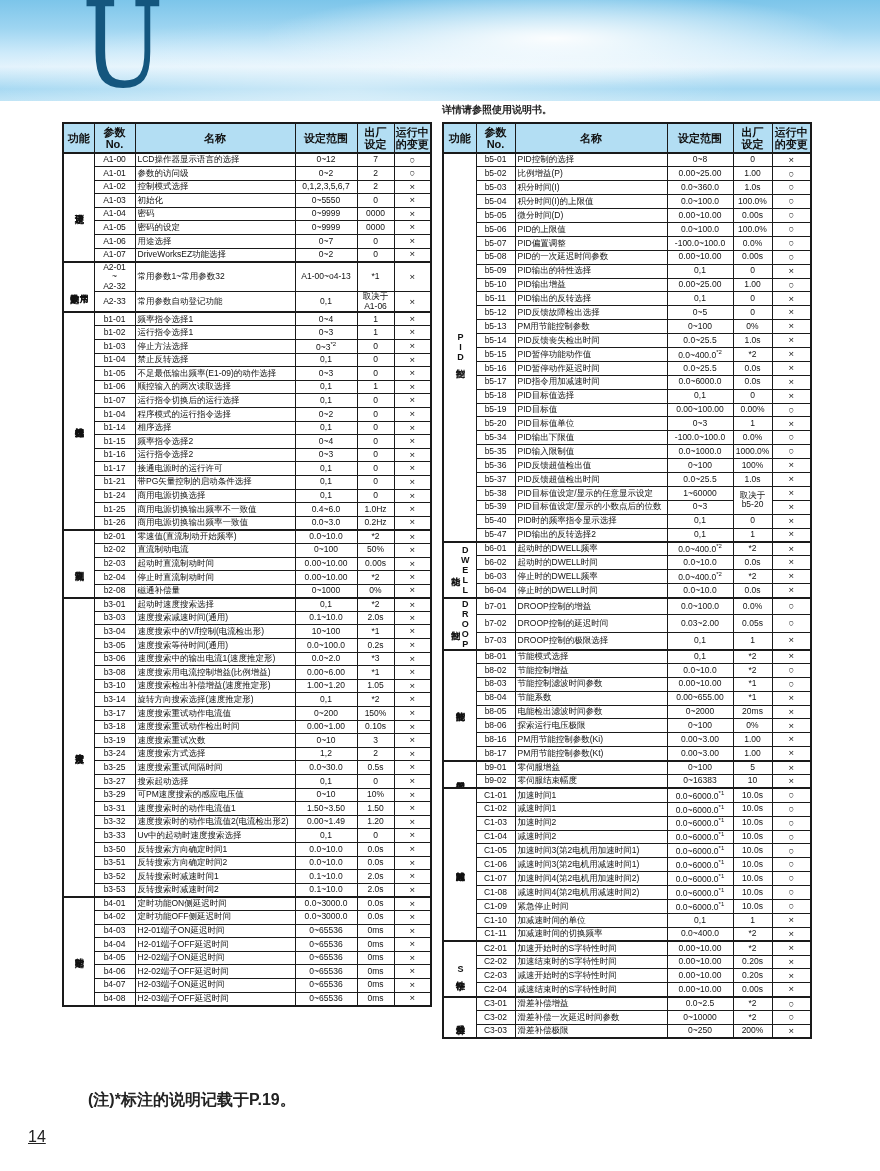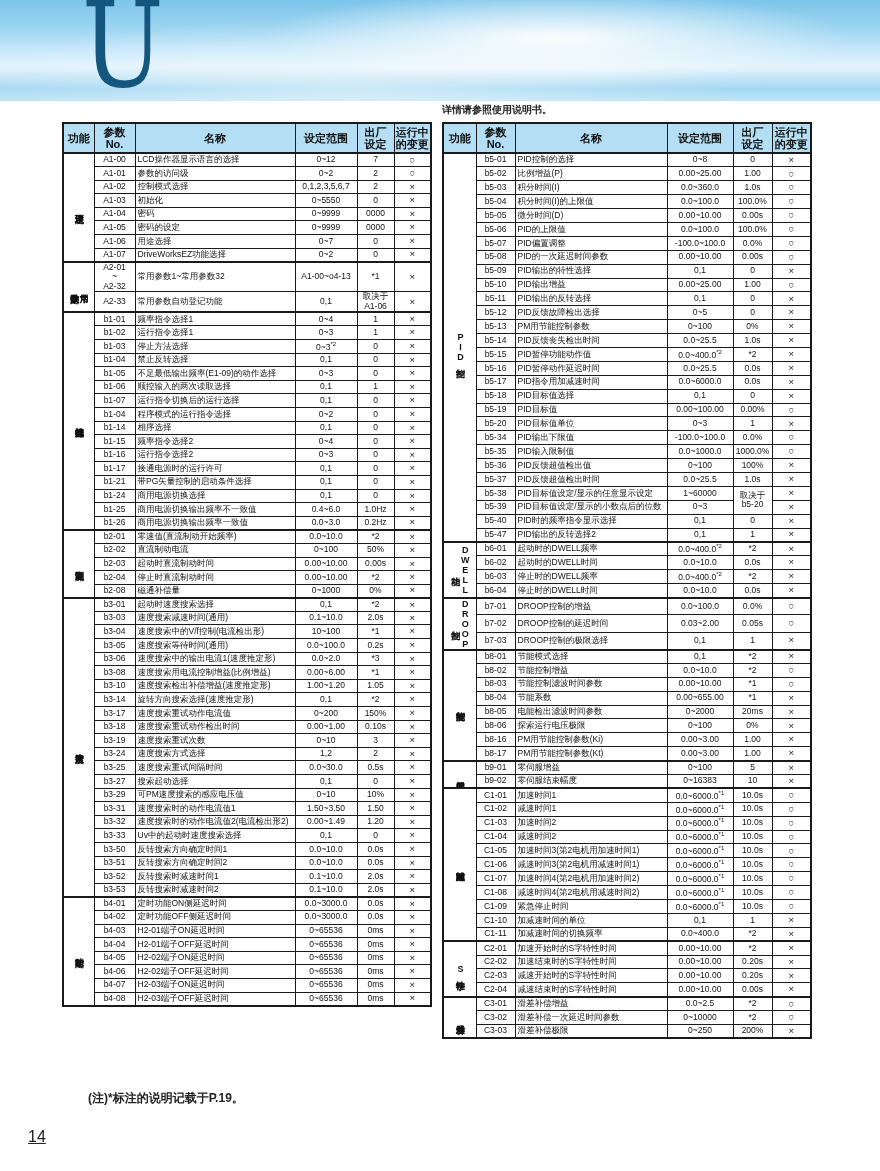--- a/index.html
+++ b/index.html
@@ -53,21 +53,21 @@
   td.run  { text-align:center; font-size:9.5px; }
   td.range sup{ font-size:6px; }
   td.gcell{ text-align:center; vertical-align:middle; background:#fff; padding:0; }
   .gwrap{ display:flex; flex-direction:row-reverse; justify-content:center; align-items:center; }
   .vtext{
     writing-mode:vertical-rl; text-orientation:upright;
     font-weight:bold; font-size:9px; line-height:1.05; letter-spacing:0;
   }
 
   
-  .footnote{ position:absolute; left:88px; top:1090px; font-size:12px; font-weight:bold; color:#222; }
+  .footnote{ position:absolute; left:88px; top:1090px; font-size:16px; font-weight:bold; color:#222; }
   .page-number{ position:absolute; left:28px; top:1128px; font-size:16px; color:#222;text-decoration:underline; }
 </style>
 </head>
 <body>
 
 <div class="page">
   <div class="banner">
     <div class="letter-u">U</div>
   </div>
 

